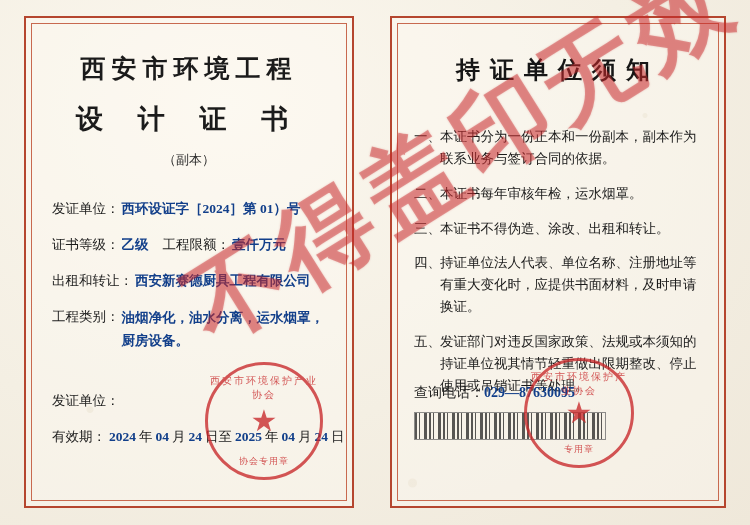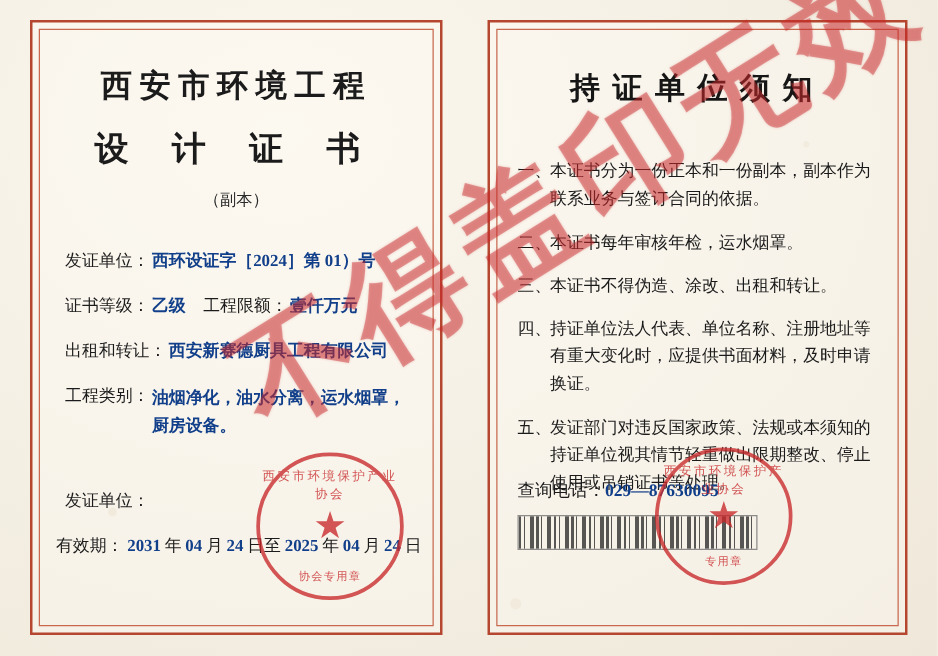--- a/index.html
+++ b/index.html
@@ -56,21 +56,21 @@
     font-family:"Liberation Serif", serif;
     line-height:1.55;
   }
   .row{display:flex;align-items:flex-start;margin-bottom:15px;}
   .lbl{white-space:nowrap;}
   .val{color:#123f8a;font-weight:bold;margin-left:2px;}
   .val.blk{color:#1c1c1c;font-weight:normal;}
   .row.two .seg{margin-right:14px;display:flex;text-align:right;}
   .multiline .val{display:block;line-height:1.7;}
   .issue{margin-top:38px;gap:34px;}
-  .valid{margin-top:4px;justify-content:center;}
+  .valid{margin-top:4px;}
   .valid .val{margin:0 3px;}
 
   
   .r-title{
     text-align:center;margin-top:36px;
     font-size:24px;font-weight:bold;color:#161616;
     font-family:"Liberation Serif", serif;
     letter-spacing:10px;
   }
   .r-list{
@@ -177,21 +177,21 @@
           <span class="val">厨房设备。</span>
         </span>
       </div>
 
       <div class="row issue">
         <span class="lbl">发证单位：</span>
       </div>
 
       <div class="row valid">
         <span class="lbl">有效期：</span>
-        <span class="val">2031</span>
+        <span class="val">2024</span>
         <span class="lbl">年</span>
         <span class="val">04</span>
         <span class="lbl">月</span>
         <span class="val">24</span>
         <span class="lbl">日至</span>
         <span class="val">2025</span>
         <span class="lbl">年</span>
         <span class="val">04</span>
         <span class="lbl">月</span>
         <span class="val">24</span>

